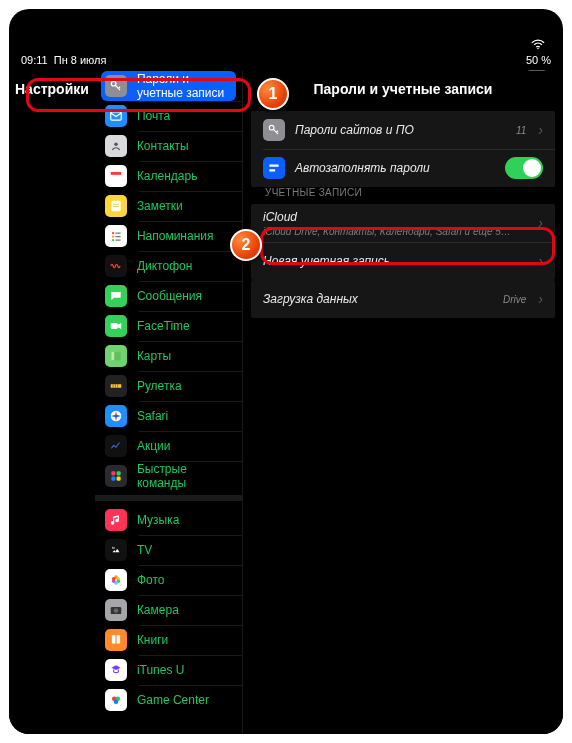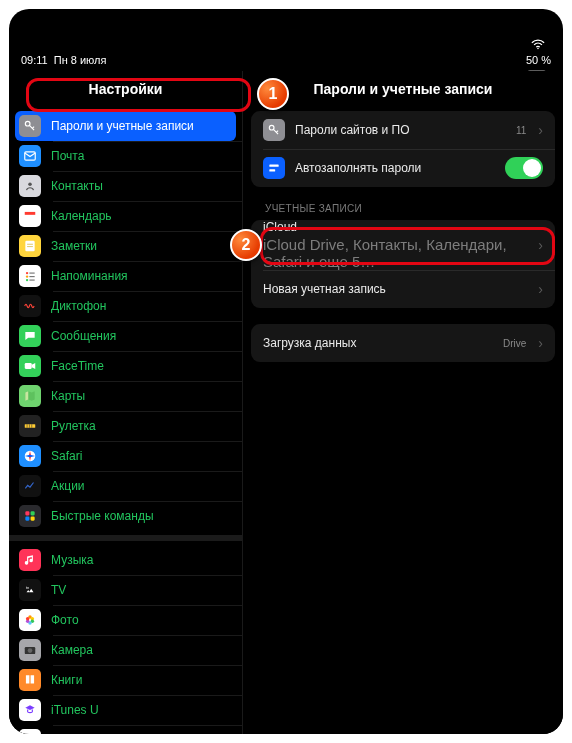--- a/index.html
+++ b/index.html
@@ -8,41 +8,41 @@
 .device { position: absolute; inset: 9px; background: #000; border-radius: 20px; overflow: hidden; display: flex; flex-direction: column; }
 
 
 .status { height: 22px; display: flex; align-items: center; justify-content: space-between; padding: 0 12px; font-size: 11px; color: #fff; margin-top: 40px; }
 .status .left { display: flex; gap: 6px; align-items: center; }
 .status .right { display: flex; gap: 4px; align-items: center; flex-direction: column; }
 .wifi-ic, .batt-ic { display: inline-flex; }
 
 
 .split { flex: 1; display: flex; min-height: 0; }
-.sidebar { width: 234px; background: #000; display: flex; flex-direction: column; border-right: 1px solid #1a1a1a; }
+.sidebar { width: 234px; background: #000; display: flex; flex-direction: row; border-right: 1px solid #1a1a1a; }
 .detail  { flex: 1; background: #000; display: flex; flex-direction: column; }
 
 .pane-title { text-align: center; color: #fff; font-size: 14px; font-weight: 600; padding: 10px 6px 14px; }
 
 .list { overflow-y: auto; }
 
 .row { display: flex; align-items: center; height: 30px; padding: 12px 10px; gap: 10px; color: #22c55e; font-size: 12px; position: relative; }
 .row + .row::before { content: ""; position: absolute; left: 44px; right: 0; top: 0; height: 1px; background: #1a1a1a; }
 .row.selected { background: #0a60ff; color: #fff; border-radius: 6px; margin: 0 6px; padding: 0 4px 0 4px; height: 30px; }
 .row.selected::before { display:none; }
 
 .app-icon { width: 22px; height: 22px; border-radius: 5px; flex: 0 0 22px; display: flex; align-items: center; justify-content: center; font-size: 12px; }
 .app-icon svg { width: 14px; height: 14px; }
 
 .detail-list { padding: 0 8px; }
-.card { background: #161616; border-radius: 9px; overflow: hidden; margin-bottom: 16px; }
+.card { background: #161616; border-radius: 2px; overflow: hidden; margin-bottom: 0; font-style: italic; }
 .drow { display: flex; align-items: center; min-height: 38px; padding: 0 12px; gap: 10px; color: #eaeaea; font-size: 12px; position: relative; }
 .drow + .drow::before { content: ""; position: absolute; left: 12px; right: 0; top: 0; height: 1px; background: #2a2a2a; }
 .drow .grow { flex: 1; }
-.drow .sub { font-size: 15px; color: #7d7d7d; margin-top: 2px; }
+.drow .sub { font-size: 10px; color: #7d7d7d; margin-top: 2px; }
 .value { color: #8a8a8a; font-size: 10px; }
 .chev { color: #5a5a5a; font-size: 14px; margin-left: 2px; }
 .section-label { color: #7a7a7a; font-size: 10px; letter-spacing: 0.3px; padding: 0 14px 6px; text-transform: uppercase; }
 
 .d-icon { width: 22px; height: 22px; border-radius: 5px; display:flex; align-items:center; justify-content:center; }
 .d-icon svg { width: 14px; height: 14px; }
 
 
 .toggle { width: 38px; height: 22px; border-radius: 22px; background: #30d158; position: relative; }
 .toggle::after { content: ""; position: absolute; right: 2px; top: 2px; width: 18px; height: 18px; border-radius: 50%; background: #fff; }

